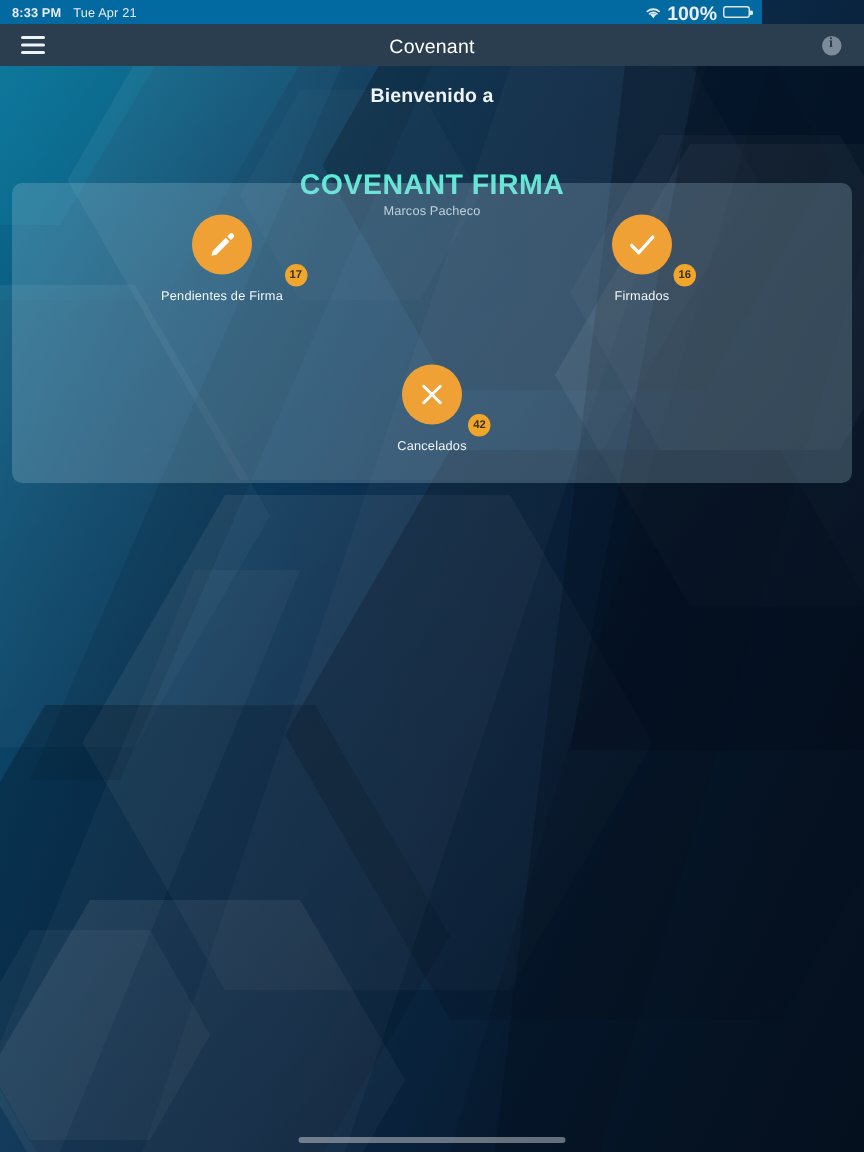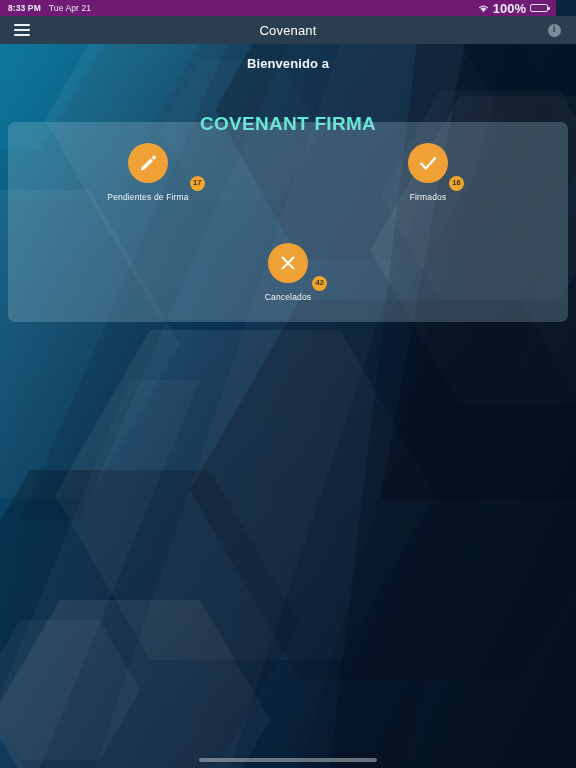--- a/index.html
+++ b/index.html
@@ -33,22 +33,22 @@
       #081d34 72%,
       #071627 86%,
       #061221 100%);
   }
   .bg-svg { position: absolute; inset: 0; width: 576px; height: 768px; display: block; }
 
   
   .statusbar {
     position: absolute;
     top: 0; left: 0;
-    width: 556px; height: 16px;
-    background: #701a75;
+    width: 508px; height: 16px;
+    background: #0369a1;
     display: flex;
     align-items: center;
     color: #e8ecef;
     font-size: 8.5px;
     padding: 0 8px;
     z-index: 30;
   }
   .sb-left { display: flex; align-items: center; gap: 8px; }
   .sb-time { font-weight: 600; letter-spacing: .1px; }
   .sb-date { font-weight: 400; letter-spacing: .1px; }
@@ -310,20 +310,21 @@
     </div>
     <div class="nav-title">Covenant</div>
     <div class="nav-btn info-btn">
       <span class="info-ico">i</span>
     </div>
   </div>
 
   <div class="welcome">
     <div class="w-line1">Bienvenido a</div>
     <div class="w-line2">COVENANT FIRMA</div>
+    <div class="w-user">Marcos Pacheco</div>
   </div>
 
   <div class="menu-card">
     <div class="card-rows">
 
       <div class="card-row">
 
         <div class="tile">
           <div class="tile-inner">
             <div class="circle">

